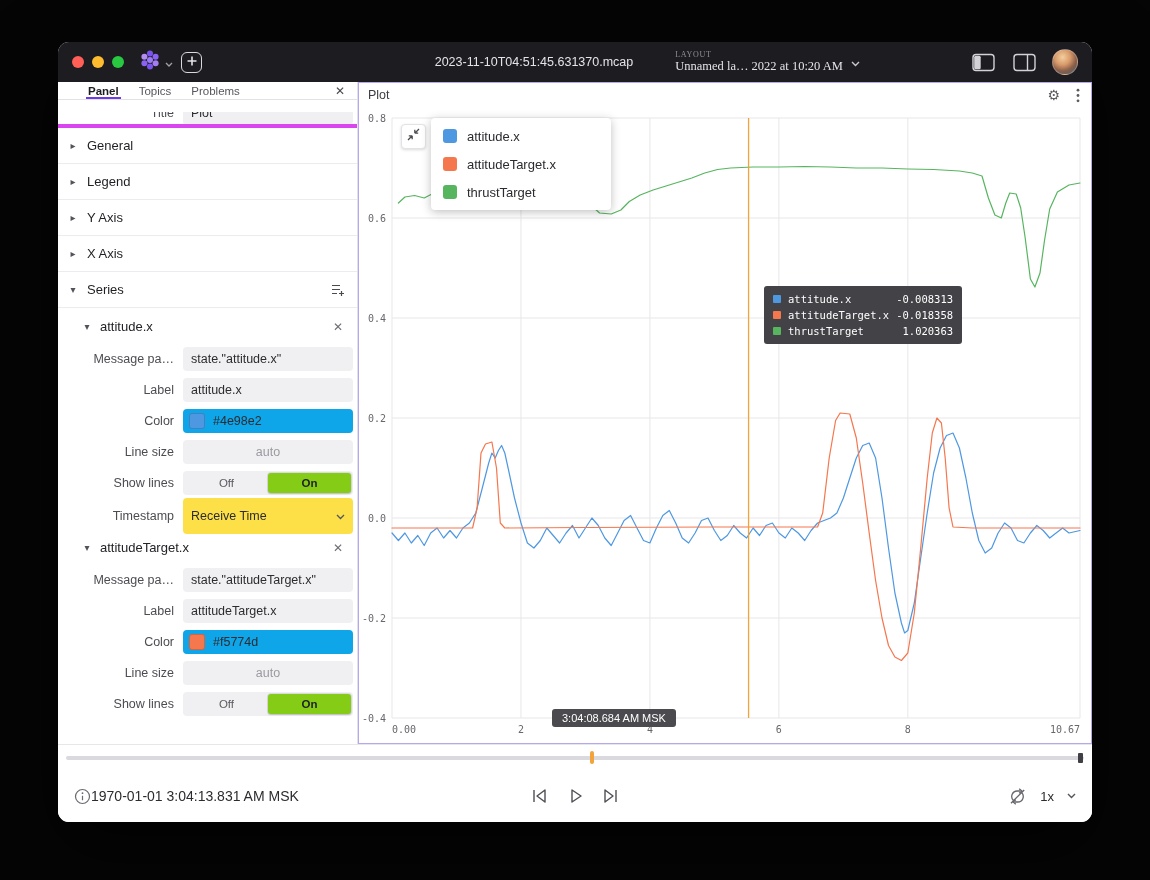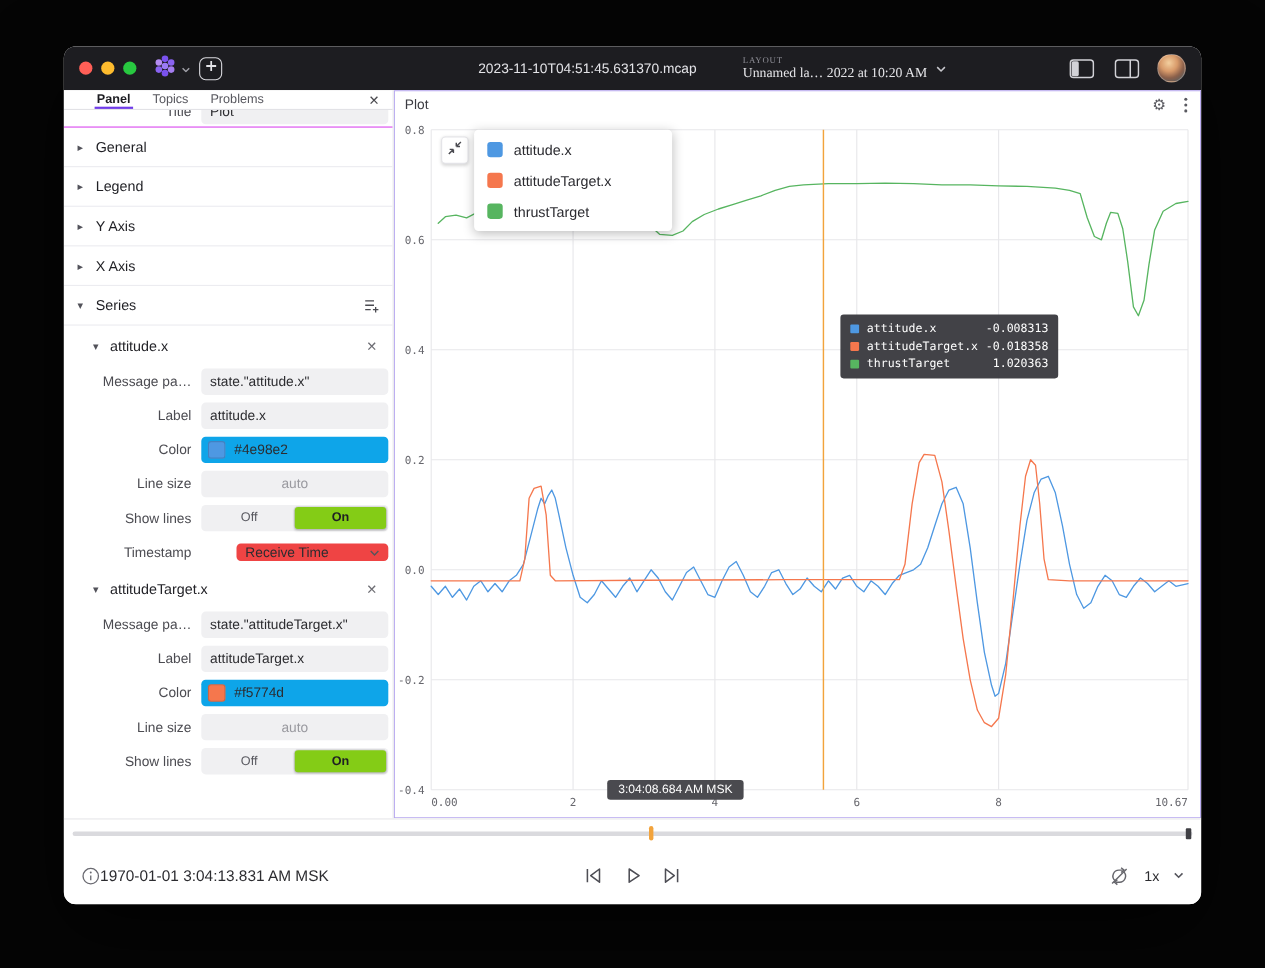--- a/index.html
+++ b/index.html
@@ -32,21 +32,21 @@
   .main { flex: 1; min-height: 0; display: flex; }
 
   
   .sidebar { width: 300px; flex: none; border-right: 1px solid #e2e2e6; display: flex; flex-direction: column; overflow: hidden; background: #fff; }
   .tabs { height: 18px; flex: none; display: flex; align-items: stretch; border-bottom: 1px solid #e2e2e6; padding-left: 20px; }
   .tab { position: relative; display: flex; align-items: center; padding: 0 10px; font-size: 11.5px; color: #57575e; cursor: default; }
   .tab.active { color: #1c1c21; font-weight: 700; }
   .tab.active::after { content: ""; position: absolute; left: 8px; right: 8px; bottom: 0; height: 2px; background: #6f3be8; }
   .tabs .close-tab { margin-left: auto; display: flex; align-items: center; padding: 0 12px; color: #4a4a4f; font-size: 12px; }
 
-  .clipped-row { height: 16px; overflow: hidden; border-bottom: 1px solid #d946ef; flex: none; }
+  .clipped-row { height: 16px; overflow: hidden; border-bottom: 4px solid #d946ef; flex: none; margin-top: 12px; }
   .clipped-row .field-row { margin-top: -15px; }
 
   .section-row { display: flex; align-items: center; gap: 9px; height: 36px; flex: none;
                  padding: 0 12px 0 10px; border-bottom: 1px solid #ececf0; font-size: 13px; font-weight: 500; color: #1f1f24; }
   .caret { font-size: 10px; color: #52525a; width: 10px; display: inline-block; text-align: center; }
   .section-row .row-action { margin-left: auto; display: flex; align-items: center; }
 
   .series-editor { flex: none; padding-top: 2px; }
   .series-header { display: flex; align-items: center; gap: 8px; height: 33px; padding: 0 14px 0 24px; font-size: 13px; color: #232328; }
   .series-header .close-x { margin-left: auto; color: #6e6e74; font-size: 12px; }
@@ -54,21 +54,21 @@
   .field-row { display: grid; grid-template-columns: 108px 170px; column-gap: 9px; align-items: center; height: 31px; padding-left: 8px; }
   .field-label { font-size: 12.5px; color: #4c4c52; text-align: right; white-space: nowrap; overflow: hidden; }
   .field-input { display: flex; align-items: center; padding: 0 8px; height: 24px; background: #f0f0f2;
                  border-radius: 4px; font-size: 12.5px; color: #2c2c30; white-space: nowrap; overflow: hidden; }
   .field-input.auto { justify-content: center; color: #9a9aa0; }
   .color-field { display: flex; align-items: center; gap: 8px; padding: 0 6px; background: #0ea5e9; border-radius: 4px; height: 24px; font-size: 12.5px; color: #2c2c30; }
   .swatch { width: 16px; height: 16px; border-radius: 3px; box-shadow: inset 0 0 0 1px rgba(0,0,0,0.15); flex: none; }
   .segmented { display: flex; background: #f0f0f2; border-radius: 4px; padding: 2px; height: 24px; }
   .seg { flex: 1; display: flex; align-items: center; justify-content: center; font-size: 11.5px; color: #5a5a61; border-radius: 3px; }
   .seg.active { background: #84cc16; color: #1f1f23; font-weight: 700; box-shadow: 0 0 0 1px rgba(0,0,0,0.08), 0 1px 2px rgba(0,0,0,0.15); }
-  .select { display: flex; align-items: center; justify-content: space-between; padding: 0 8px; background: #ef4444; border-radius: 4px; height: 16px; font-size: 12.5px; color: #2c2c30; margin-left: 32px; }
+  .select { display: flex; align-items: center; justify-content: space-between; padding: 0 8px; background: #fde047; border-radius: 4px; height: 36px; font-size: 12.5px; color: #2c2c30; }
 
   
   .plot-panel { flex: 1; min-width: 0; display: flex; flex-direction: column; position: relative; background: #fff;
                 box-shadow: inset 0 0 0 1px #b6a7f0; }
   .plot-header { height: 26px; flex: none; display: flex; align-items: center; padding: 0 12px 0 10px; gap: 16px; }
   .plot-title { font-size: 12.5px; color: #3c3c42; }
   .plot-header .ph-spacer { flex: 1; }
   .gear { font-size: 14px; color: #5a5a60; line-height: 1; }
   .chart-wrap { flex: 1; position: relative; min-height: 0; }
   #chart-svg { position: absolute; inset: 0; width: 100%; height: 100%; }

